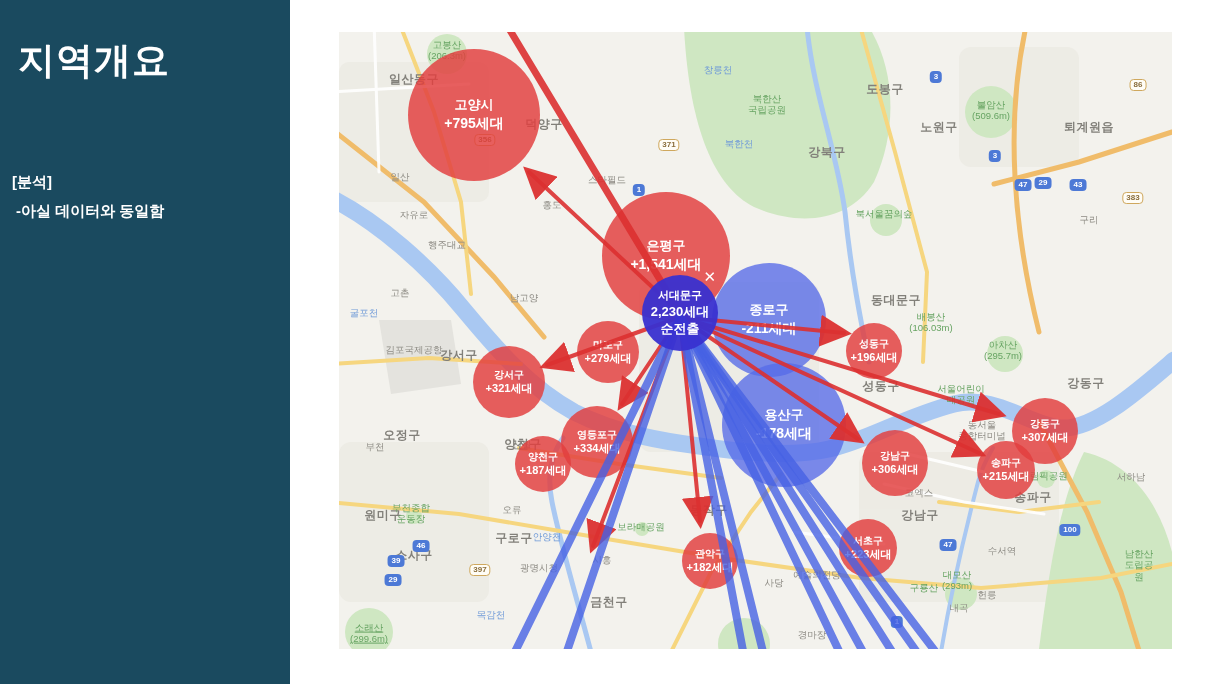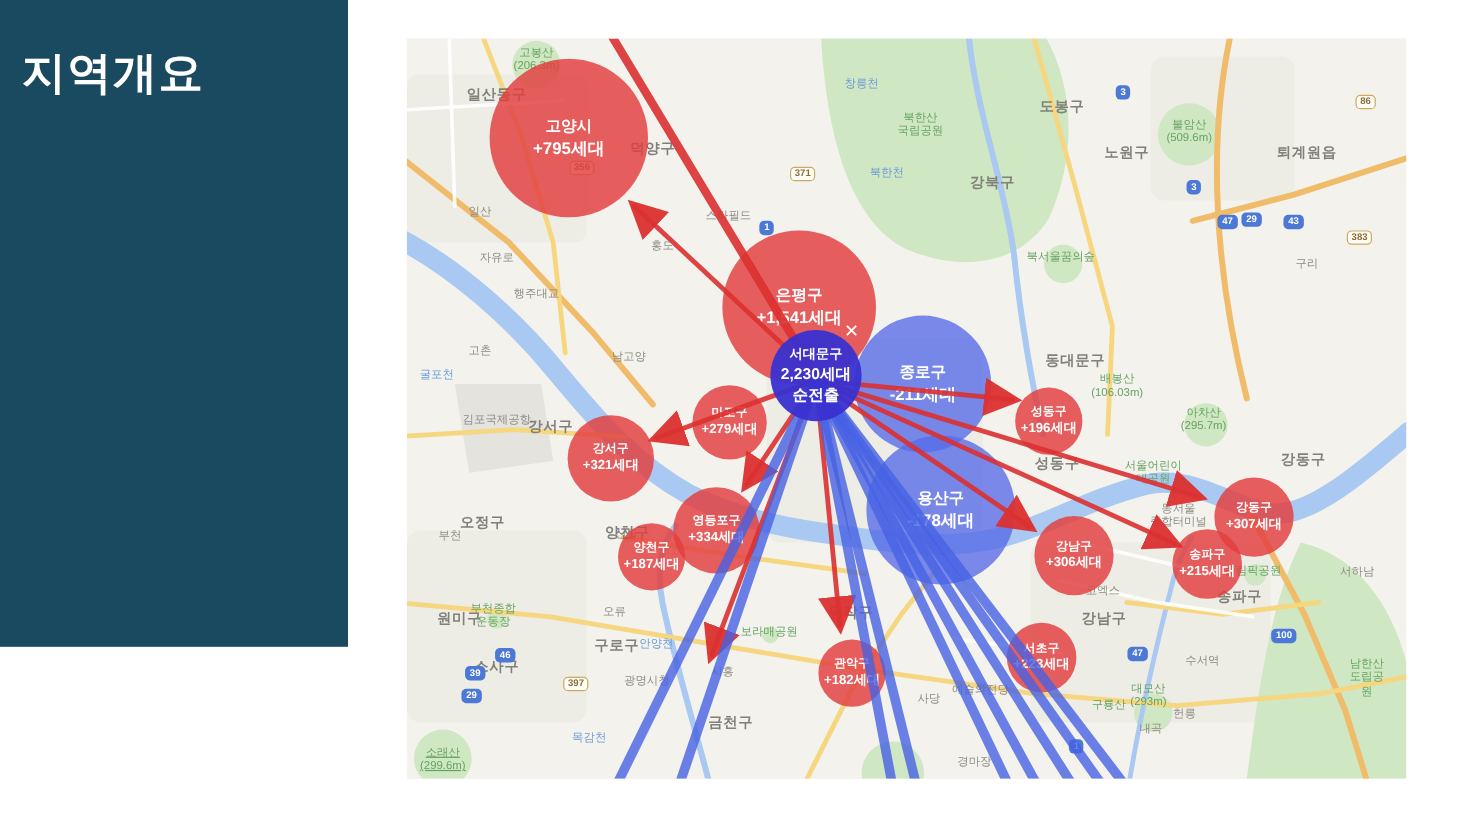--- a/index.html
+++ b/index.html
@@ -1,21 +1,21 @@
 <!DOCTYPE html>
 <html><head>
 <meta charset="utf-8">
 <style>
   html,body{margin:0;padding:0;background:#fff;}
   body{width:1216px;height:684px;position:relative;overflow:hidden;
        font-family:"Liberation Sans","DejaVu Sans",sans-serif;}
   .slide{position:absolute;inset:0;background:#fff;}
 
   
-  .sidebar{position:absolute;left:0;top:0;width:290px;height:539px;background:#1a4a5f;color:#fff;}
+  .sidebar{position:absolute;left:0;top:0;width:290px;height:684px;background:#1a4a5f;color:#fff;}
   .sidebar h1{margin:0;position:absolute;left:18px;top:36px;font-size:37px;font-weight:800;letter-spacing:1px;}
   .sidebar h2{margin:0;position:absolute;left:18px;top:90px;font-size:20px;font-weight:800;color:#f2f215;}
   .analysis{position:absolute;left:12px;top:168px;font-size:15px;line-height:1.9;}
   .analysis .a-head{font-weight:800;}
   .analysis .a-note{margin-left:4px;font-weight:700;}
 
   
   .map{position:absolute;left:339px;top:32px;width:833px;height:617px;background:#f3f2ed;overflow:hidden;}
   .map svg{position:absolute;left:0;top:0;}
   #bg{z-index:0;}
@@ -53,20 +53,22 @@
   line.blue{stroke:rgba(70,97,228,.8);stroke-width:8;stroke-linecap:round;}
 </style>
 </head>
 <body>
 
 <div class="slide">
 
   <aside class="sidebar">
     <h1>지역개요</h1>
     <div class="analysis">
+      <div class="a-head">[분석]</div>
+      <div class="a-note">-아실 데이터와 동일함</div>
     </div>
   </aside>
 
   <div class="map" id="map">
 
     <svg id="bg" width="833" height="617">
       <rect width="833" height="617" fill="#f3f2ed"></rect>
       <g fill="#eae8e0" opacity=".65">
         <rect x="0" y="30" width="150" height="140" rx="10"></rect>
         <rect x="300" y="250" width="180" height="170" rx="12"></rect>

